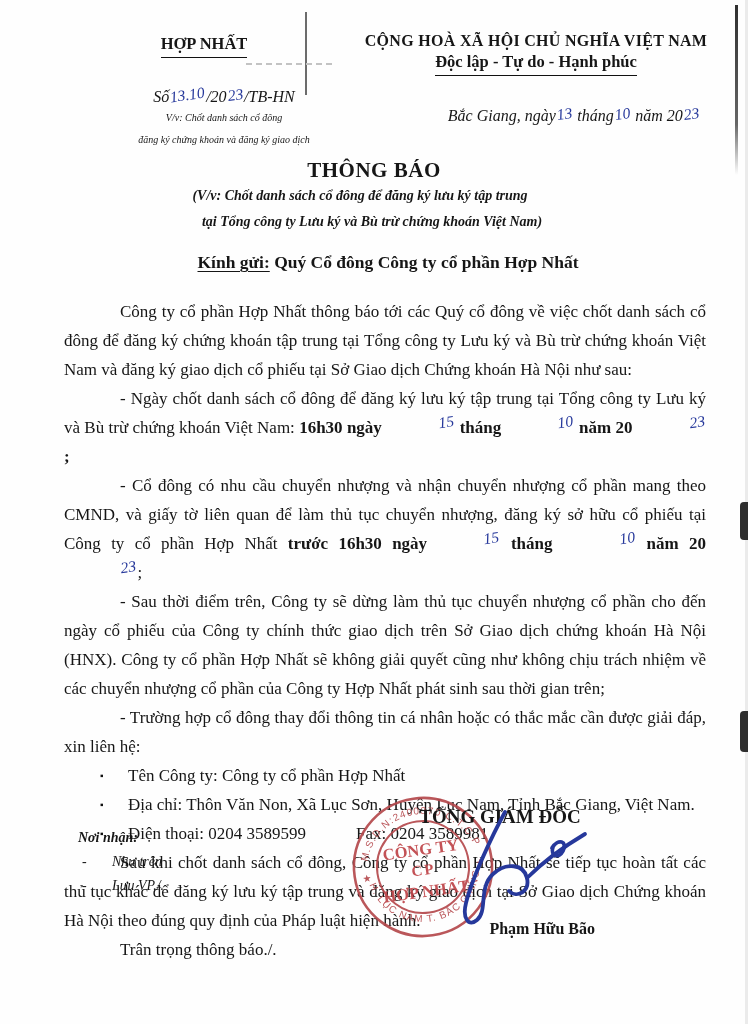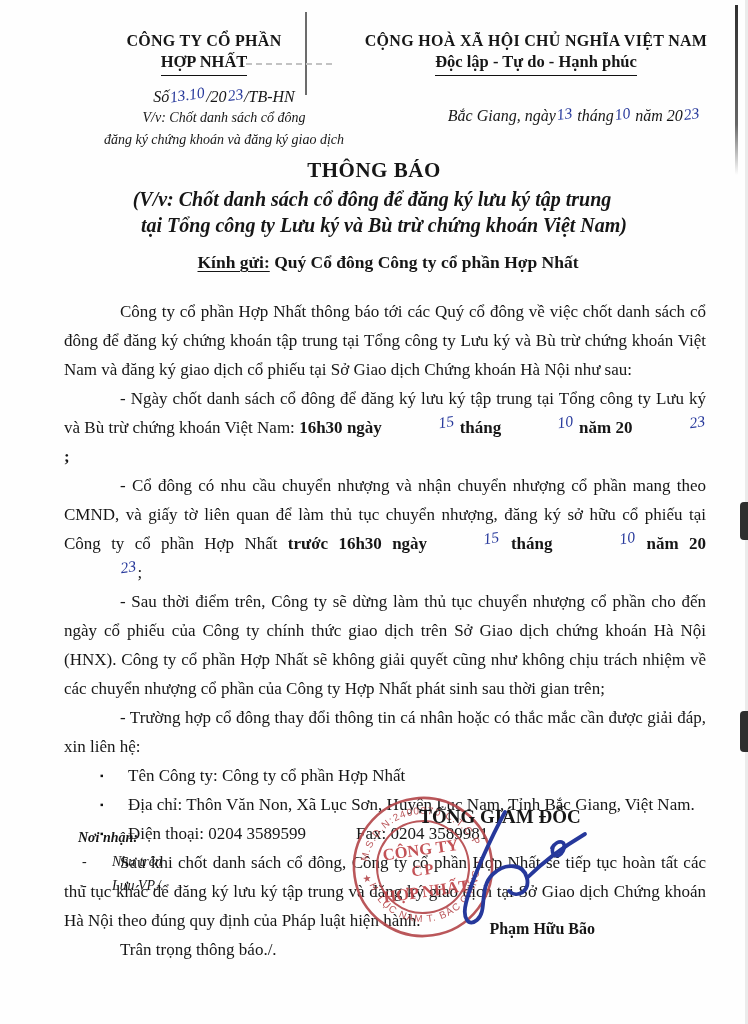--- a/index.html
+++ b/index.html
@@ -16,25 +16,25 @@
   .a-blob2{left:740px; top:711px; width:8px; height:41px; background:#2e2e2e; border-radius:4px 0 0 4px;}
   .a-dashes{left:246px; top:63px; width:86px; height:0; border-top:2px dashed #c3c3c3;}
   
   .hdr-left{position:absolute; left:28px; top:32px; width:352px; text-align:center; z-index:2;}
   .hdr-right{position:absolute; left:348px; top:32px; width:376px; text-align:center; z-index:2;}
   .hdr-l1{font-weight:bold; font-size:16px; letter-spacing:.3px;}
   .hdr-l2{font-weight:bold; font-size:16.5px; margin-top:2px;}
   .ub{display:inline-block; border-bottom:1.8px solid #111; padding-bottom:3px;}
   .doc-meta{position:absolute; left:42px; top:86px; width:364px; text-align:center; font-style:italic; z-index:2;}
   .doc-no{font-size:16px; line-height:21px;}
-  .re-line{font-size:14px; line-height:21.5px;}
+  .re-line{font-size:10px; line-height:21.5px;}
   .date-line{position:absolute; left:418px; top:107px; width:312px; text-align:center; font-style:italic; font-size:16px; z-index:2;}
   
   .title{position:absolute; left:0; top:158px; width:748px; text-align:center; font-weight:bold; font-size:21px; letter-spacing:.5px; z-index:2;}
-  .subtitle{position:absolute; left:12px; width:720px; text-align:center; font-weight:bold; font-style:italic; font-size:20px; z-index:2;}
+  .subtitle{position:absolute; left:0; width:720px; text-align:center; font-weight:bold; font-style:italic; font-size:14px; z-index:2;}
   .sub1{top:188px;} .sub2{top:214px;padding-left:12px;}
   .salutation{position:absolute; left:0; top:252px; width:748px; text-align:center; font-size:17.5px; font-weight:bold; text-indent:28px; z-index:2;}
   
   .body{position:absolute; left:64px; top:297px; width:642px; font-size:17px; line-height:29px; z-index:2;}
   .body p{margin:0; text-align:justify; text-indent:56px;}
   .li{display:flex; padding-left:36px; text-align:left;}
   .sq{width:28px; font-size:10px; line-height:29px; color:#111; flex:none;}
   .fax{margin-left:50px;}
   .closing{text-align:center;}
   
@@ -57,21 +57,20 @@
 <div class="page">
 
   <div class="artifact a-fold"></div>
   <div class="artifact a-edge-top"></div>
   <div class="artifact a-edge-faint"></div>
   <div class="artifact a-blob1"></div>
   <div class="artifact a-blob2"></div>
   <div class="artifact a-dashes"></div>
 
   <div class="hdr-left">
-    <div class="hdr-l1">CÔNG TY CỔ PHẦN</div>
     <div class="hdr-l2"><span class="ub">HỢP NHẤT</span></div>
   </div>
   <div class="hdr-right">
     <div class="hdr-l1">CỘNG HOÀ XÃ HỘI CHỦ NGHĨA VIỆT NAM</div>
     <div class="hdr-l2"><span class="ub">Độc lập - Tự do - Hạnh phúc</span></div>
   </div>
 
   <div class="doc-meta">
     <div class="doc-no"><span>Số</span><span class="hw">13.10</span><span>/20</span><span class="hw">23</span><span>/TB-HN</span></div>
     <div class="re-line">V/v: Chốt danh sách cổ đông</div>

